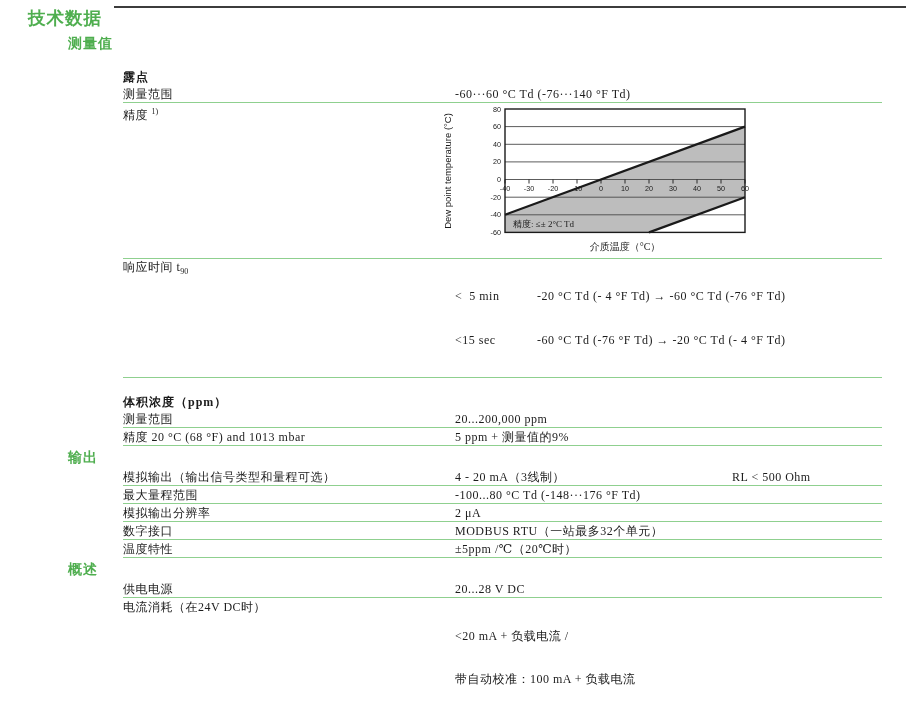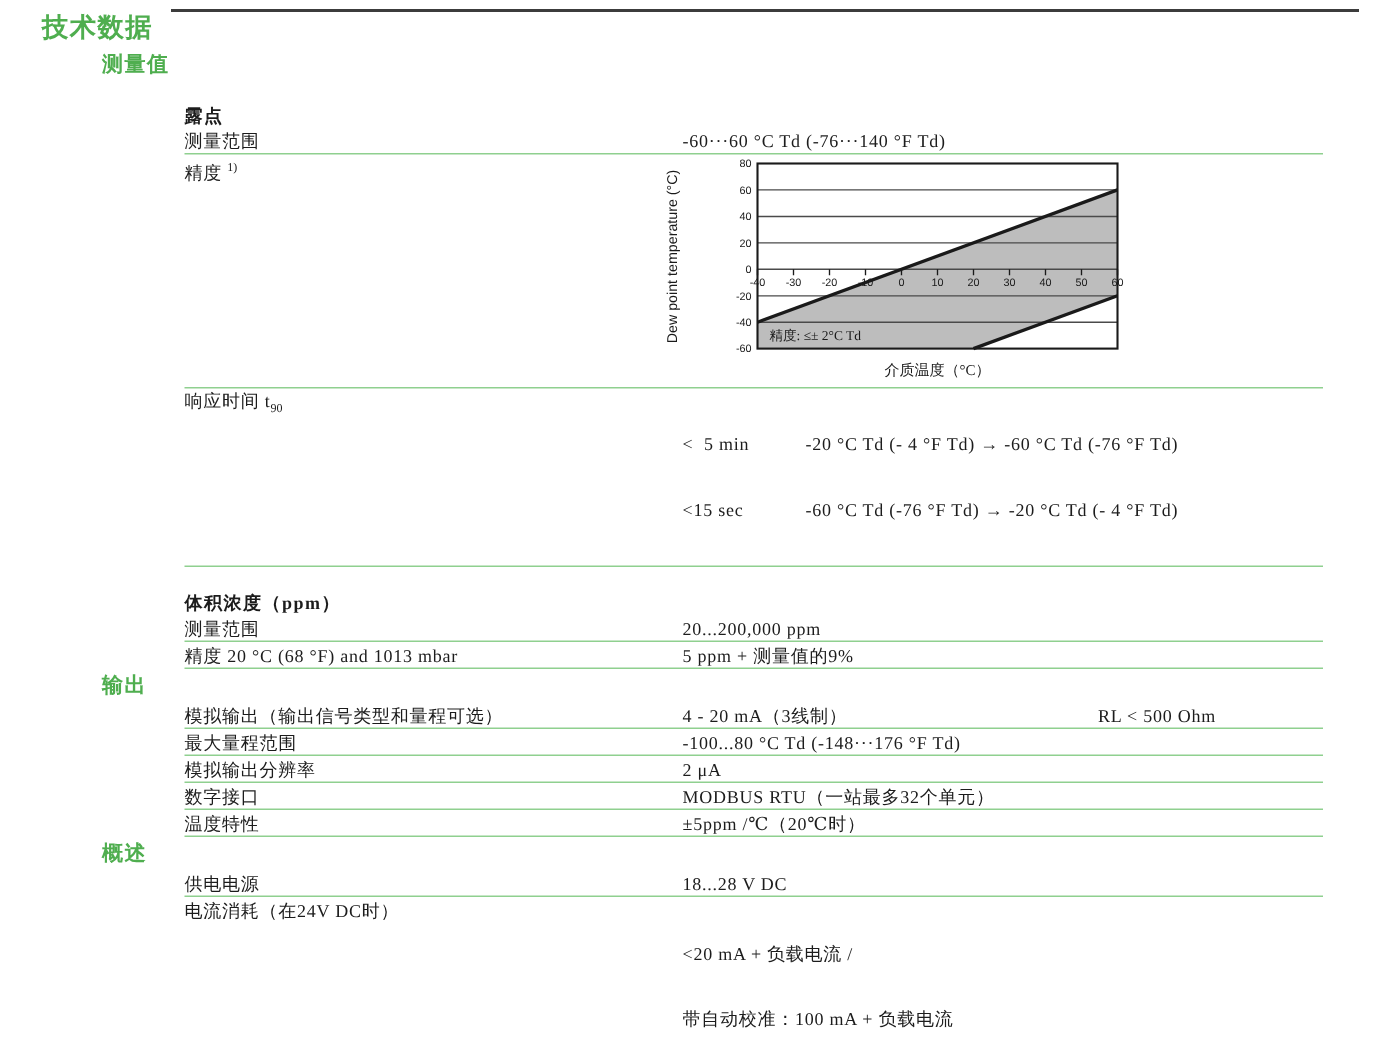--- a/index.html
+++ b/index.html
@@ -172,21 +172,21 @@
     <div class="row">
       <span class="lbl">温度特性</span>
       <span class="val">±5ppm /℃（20℃时）</span>
     </div>
   </div>
 
   <div class="sec-head">概述</div>
   <div class="content">
     <div class="row">
       <span class="lbl">供电电源</span>
-      <span class="val">18...28 V DC</span>
+      <span class="val">20...28 V DC</span>
     </div>
     <div class="row">
       <span class="lbl">电流消耗（在24V DC时）</span>
       <div class="val">
         <div>&lt;20 mA + 负载电流 /</div>
         <div>带自动校准：100 mA + 负载电流</div>
       </div>
     </div>
     <div class="row">
       <span class="lbl">压力范围</span>

